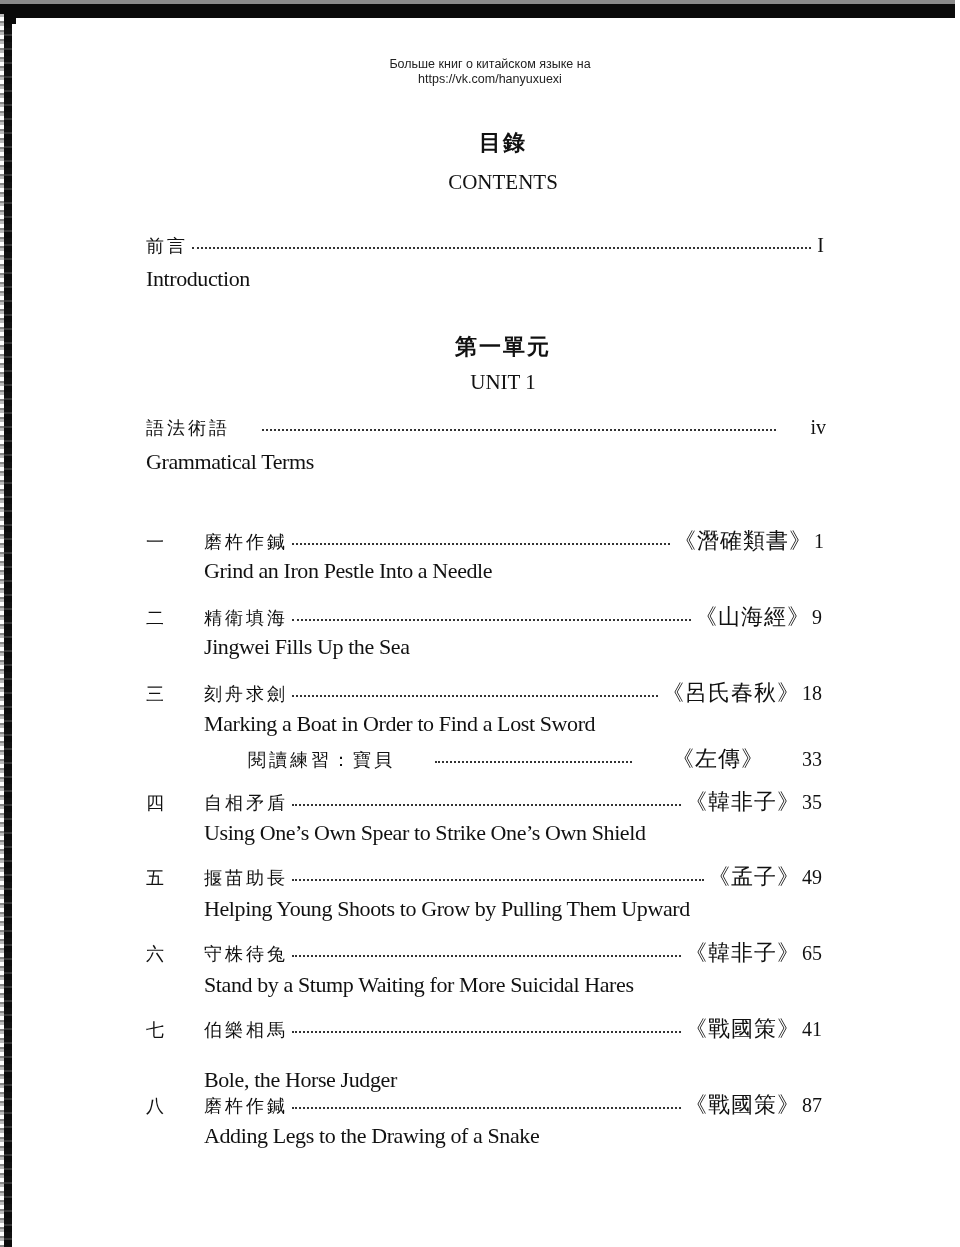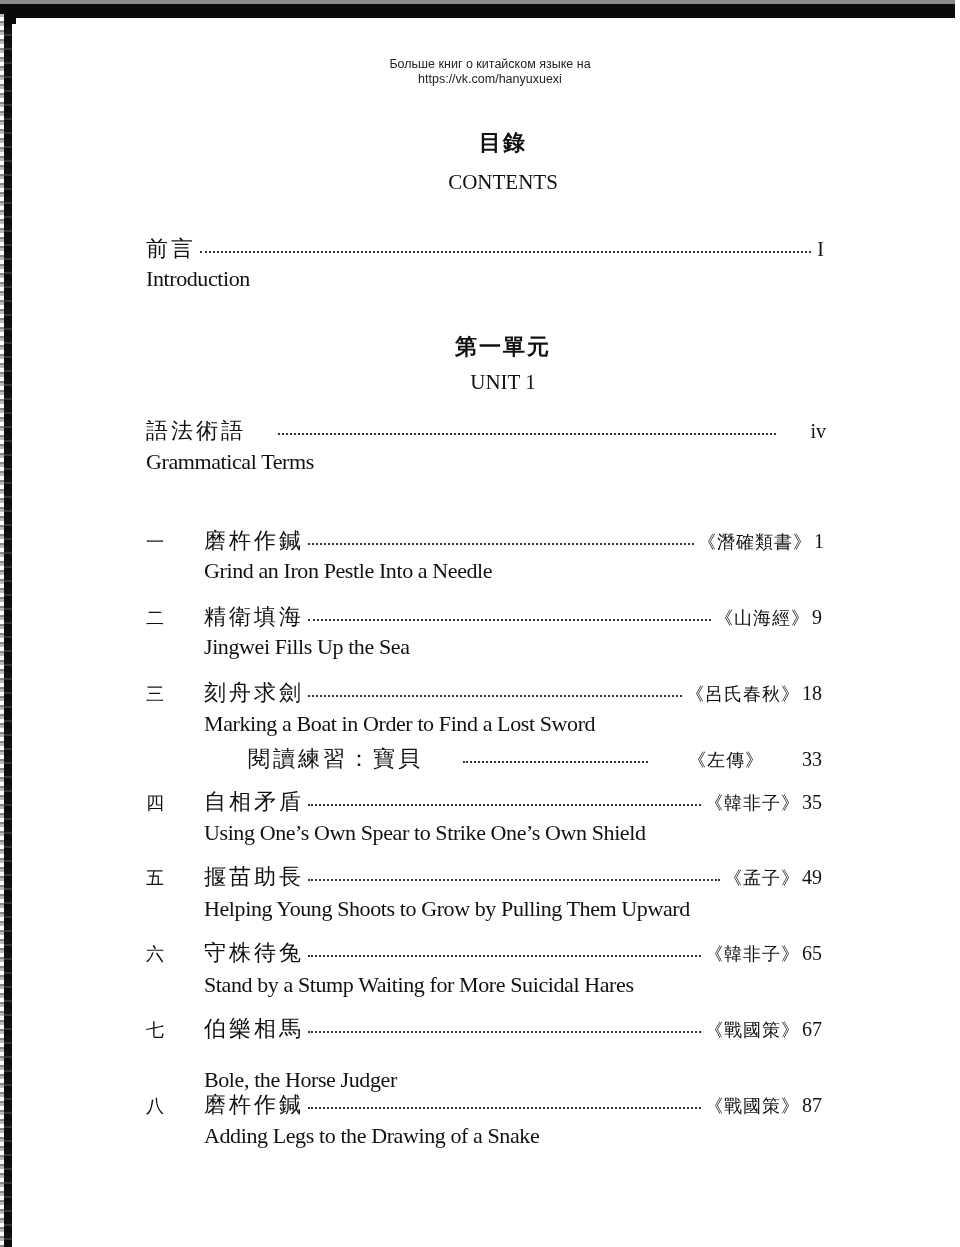--- a/index.html
+++ b/index.html
@@ -40,28 +40,28 @@
   .en-title { font-size: 21px; }
 
   .toc-row {
     position: absolute; display: flex; align-items: baseline; white-space: nowrap;
     font-size: 19px;
   }
   .toc-row .num {
     width: 58px; flex: 0 0 58px; font-family: "DejaVu Serif", serif; font-size: 18px;
   }
   .toc-row .cjk {
-    font-family: "DejaVu Serif", "Liberation Serif", serif; font-size: 22px; letter-spacing: 3px;
+    font-family: "DejaVu Serif", "Liberation Serif", serif; font-size: 18px; letter-spacing: 3px;
   }
   .toc-row .leader {
     flex: 1 1 auto; overflow: hidden; margin: 0 4px 0 4px;
     border-bottom: 2px dotted #333; height: 0; position: relative; top: -3px;
   }
   .toc-row .source {
-    font-family: "DejaVu Serif", "Liberation Serif", serif; font-size: 18px; letter-spacing: 1px;
+    font-family: "DejaVu Serif", "Liberation Serif", serif; font-size: 22px; letter-spacing: 1px;
   }
   .toc-row .page { font-size: 20px; margin-left: 2px; }
 
   .en-line { position: absolute; font-size: 22px; letter-spacing: -0.4px; white-space: nowrap; }
 </style>
 </head>
 <body>
 
 <div class="scan-top-bar"></div>
 <div class="scan-left-fringe"></div>
@@ -151,21 +151,21 @@
   <span class="source">《韓非子》</span>
   <span class="page">65</span>
 </div>
 <div class="en-line" style="top:972px; left:204px;">Stand by a Stump Waiting for More Suicidal Hares</div>
 
 <div class="toc-row" style="top:1014px; left:146px; width:676px;">
   <span class="num">七</span>
   <span class="cjk">伯樂相馬</span>
   <span class="leader"></span>
   <span class="source">《戰國策》</span>
-  <span class="page">67</span>
+  <span class="page">41</span>
 </div>
 <div class="en-line" style="top:1047px; left:204px;margin-top:20px;">Bole, the Horse Judger</div>
 
 <div class="toc-row" style="top:1090px; left:146px; width:676px;">
   <span class="num">八</span>
   <span class="cjk">磨杵作鍼</span>
   <span class="leader"></span>
   <span class="source">《戰國策》</span>
   <span class="page">87</span>
 </div>

